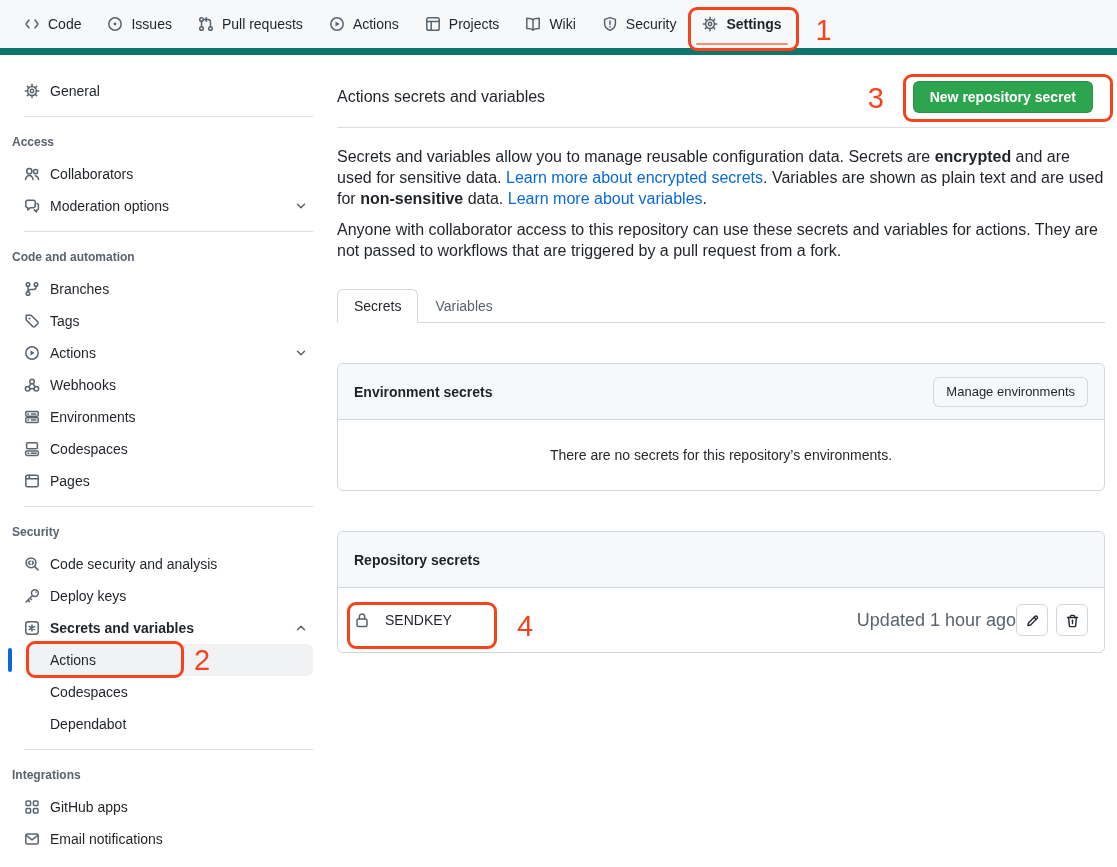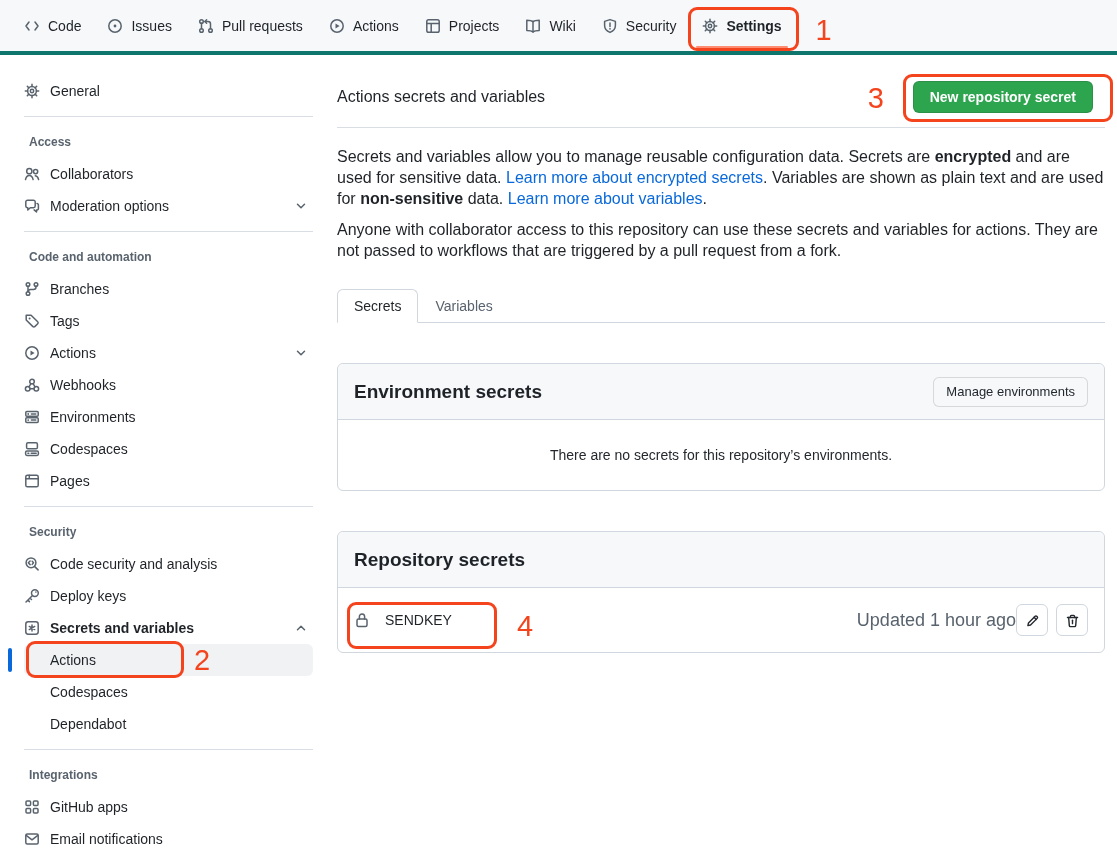--- a/index.html
+++ b/index.html
@@ -6,21 +6,21 @@
   html,body { margin:0; padding:0; }
   body {
     font-family: "Liberation Sans", "DejaVu Sans", sans-serif;
     background:#fff; color:#1f2328;
     width:1117px; height:867px; overflow:hidden;
   }
   .page { position:relative; width:1117px; height:867px; background:#fff; overflow:hidden; }
 
   
   .topnav {
-    height:55px; background:#f6f8fa; border-bottom:4px solid #0f766e;
+    height:55px; background:#f6f8fa; border-bottom:7px solid #0f766e;
     display:flex; align-items:stretch; padding-left:24px; gap:26px;
   }
   .nav-item {
     position:relative; display:flex; align-items:center; gap:8px;
     font-size:14px; color:#1f2328; text-decoration:none; cursor:pointer;
   }
   .nav-item .oicon { color:#59636e; display:flex; }
   .nav-item.active { font-weight:700; }
   .nav-item.active::after {
     content:''; position:absolute; left:-6px; right:-6px; bottom:3px; height:2.5px;
@@ -28,21 +28,21 @@
   }
   .oicon { display:inline-flex; width:16px; height:16px; flex:none; }
 
   
   .layout { display:flex; align-items:flex-start; }
 
   
   .sidebar { width:337px; flex:none; padding-top:20px; }
   .side-title {
     font-size:12px; font-weight:700; color:#59636e;
-    padding:0 29px; height:32px; display:flex; align-items:center;
+    padding:0 12px; height:32px; display:flex; align-items:center;
   }
   .side-item {
     position:relative; display:flex; align-items:center; height:32px;
     margin:0 24px; border-radius:6px; font-size:14px; color:#1f2328;
     text-decoration:none; cursor:pointer; padding-right:4px;
   }
   .side-item .oicon { color:#59636e; margin-right:10px; }
   .side-item.sub { padding-left:26px; }
   .side-item.bold { font-weight:700; }
   .side-item.selected { background:rgba(208,215,222,0.32); }
@@ -77,21 +77,21 @@
     border:1px solid transparent; border-radius:6px 6px 0 0; margin-bottom:-1px;
     background:transparent;
   }
   .tab.active { background:#fff; border-color:#d0d7de; border-bottom-color:#fff; color:#1f2328; }
 
   .box { border:1px solid #d0d7de; border-radius:6px; margin-top:40px; background:#fff; }
   .box-header {
     background:#f6f8fa; border-bottom:1px solid #d0d7de; border-radius:6px 6px 0 0;
     min-height:56px; padding:12px 16px; display:flex; align-items:center; justify-content:space-between;
   }
-  .box-title { font-size:19px; font-weight:700; color:#1f2328; }
+  .box-title { font-size:14px; font-weight:700; color:#1f2328; }
   .btn-secondary {
     background:#f6f8fa; border:1px solid rgba(31,35,40,0.15); border-radius:6px;
     font-size:13px; font-weight:500; color:#24292f; height:30px; padding:0 12px;
     font-family:inherit; cursor:pointer; white-space:nowrap;
   }
   .box-empty { padding:27px 16px; text-align:center; font-size:14px; color:#25292e; }
 
   .secret-row { display:flex; align-items:center; padding:16px; }
   .secret-cell { position:relative; display:flex; align-items:center; gap:15px; font-size:14px; color:#1f2328; }
   .secret-cell .oicon { color:#59636e; }

